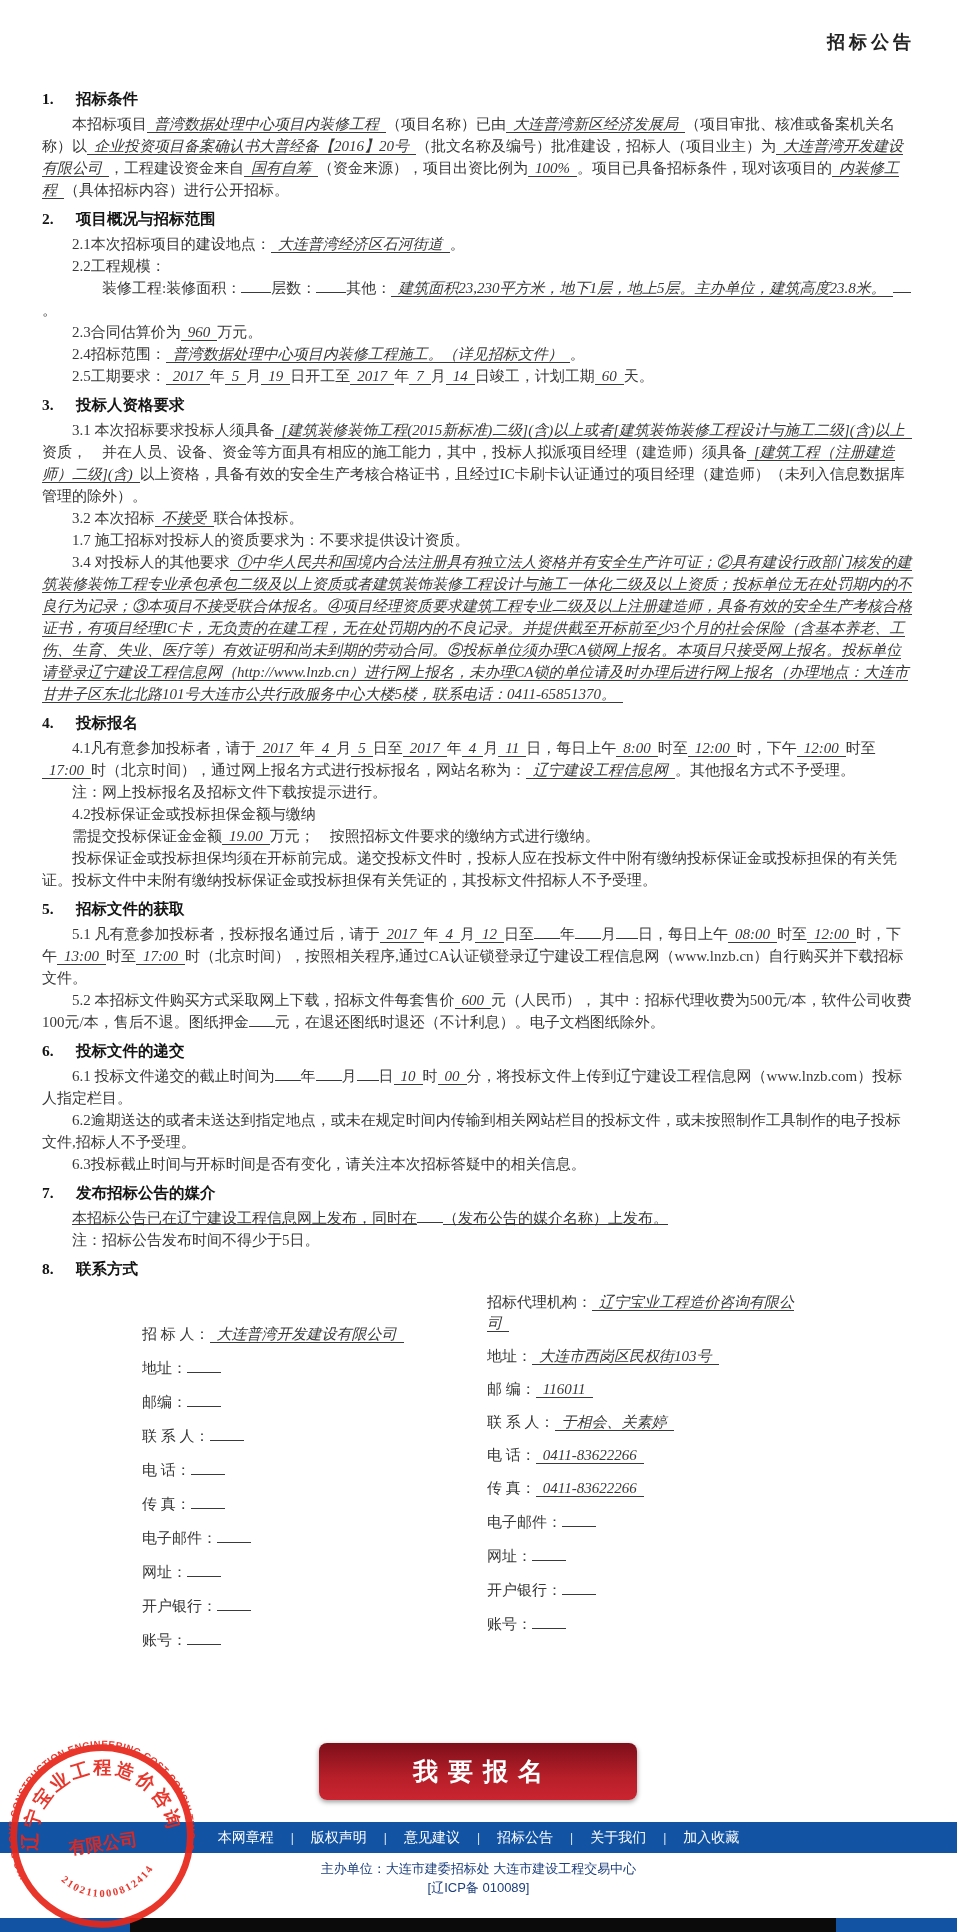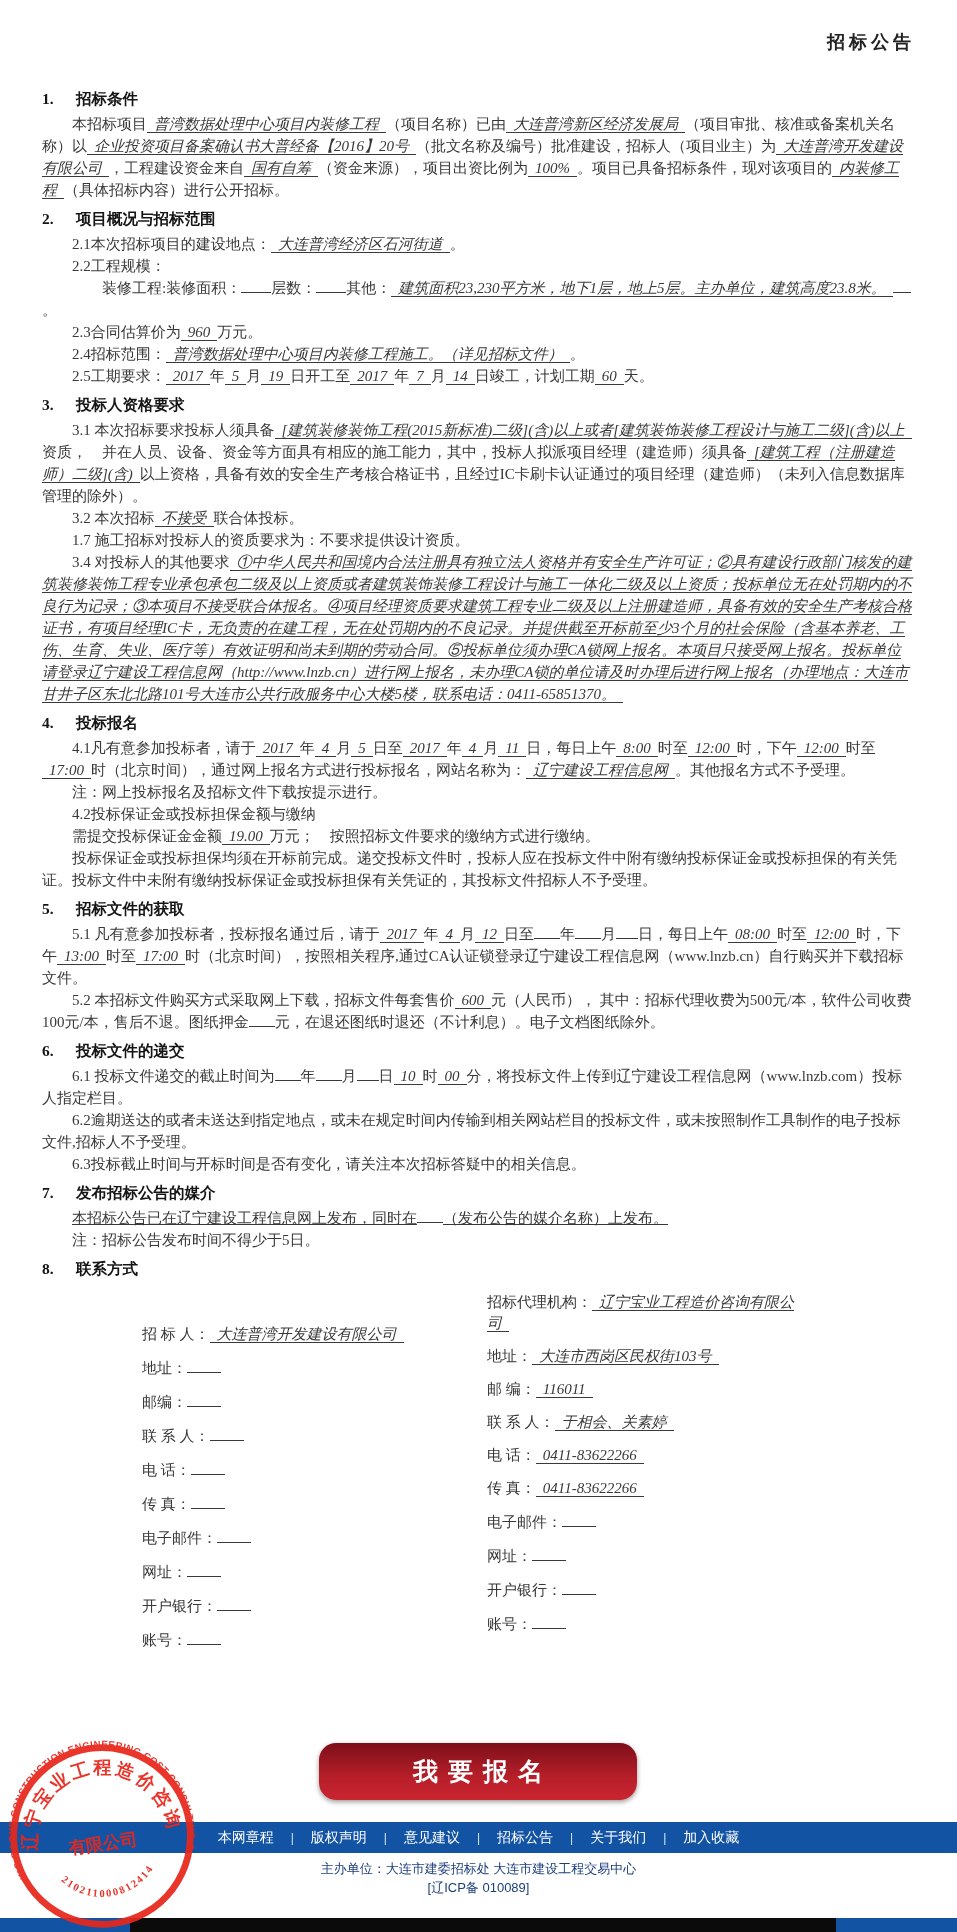--- a/index.html
+++ b/index.html
@@ -11,21 +11,21 @@
   .doc-h .h-num{width:34px;flex:none;}
   .doc-p{font-size:15px;line-height:22px;}
   .fill{border-bottom:1px solid #3a3a3a;padding:0 7px;font-style:italic;}
   .blank{display:inline-block;border-bottom:1px solid #3a3a3a;height:15px;vertical-align:baseline;}
   
   .contacts{display:flex;margin-top:12px;padding-left:100px;font-size:15px;}
   .c-col-left{width:345px;margin-top:32px;}
   .c-col-right{width:315px;}
   .c-row{margin-bottom:12px;line-height:21px;}
   
-  .signup{position:absolute;top:1743px;left:319px;width:318px;height:57px;border:none;border-radius:17px;
+  .signup{position:absolute;top:1743px;left:319px;width:318px;height:57px;border:none;border-radius:8px;
           background:linear-gradient(180deg,#7d0f1a 0%,#b71f29 60%,#ca2530 100%);
           color:#fff;font-size:25px;font-weight:bold;letter-spacing:10px;text-indent:10px;
           font-family:Liberation Serif, serif;box-shadow:0 2px 5px rgba(0,0,0,.4);cursor:pointer;}
   
   .foot-nav{position:absolute;top:1822px;left:0;right:0;height:31px;background:#1253a3;
             display:flex;align-items:center;justify-content:center;gap:17px;
             font-family:"Liberation Sans",sans-serif;font-size:14px;color:#fff;}
   .f-link{color:#fff;text-decoration:none;cursor:pointer;}
   .sep{color:#dce7f5;font-size:12px;}
   

